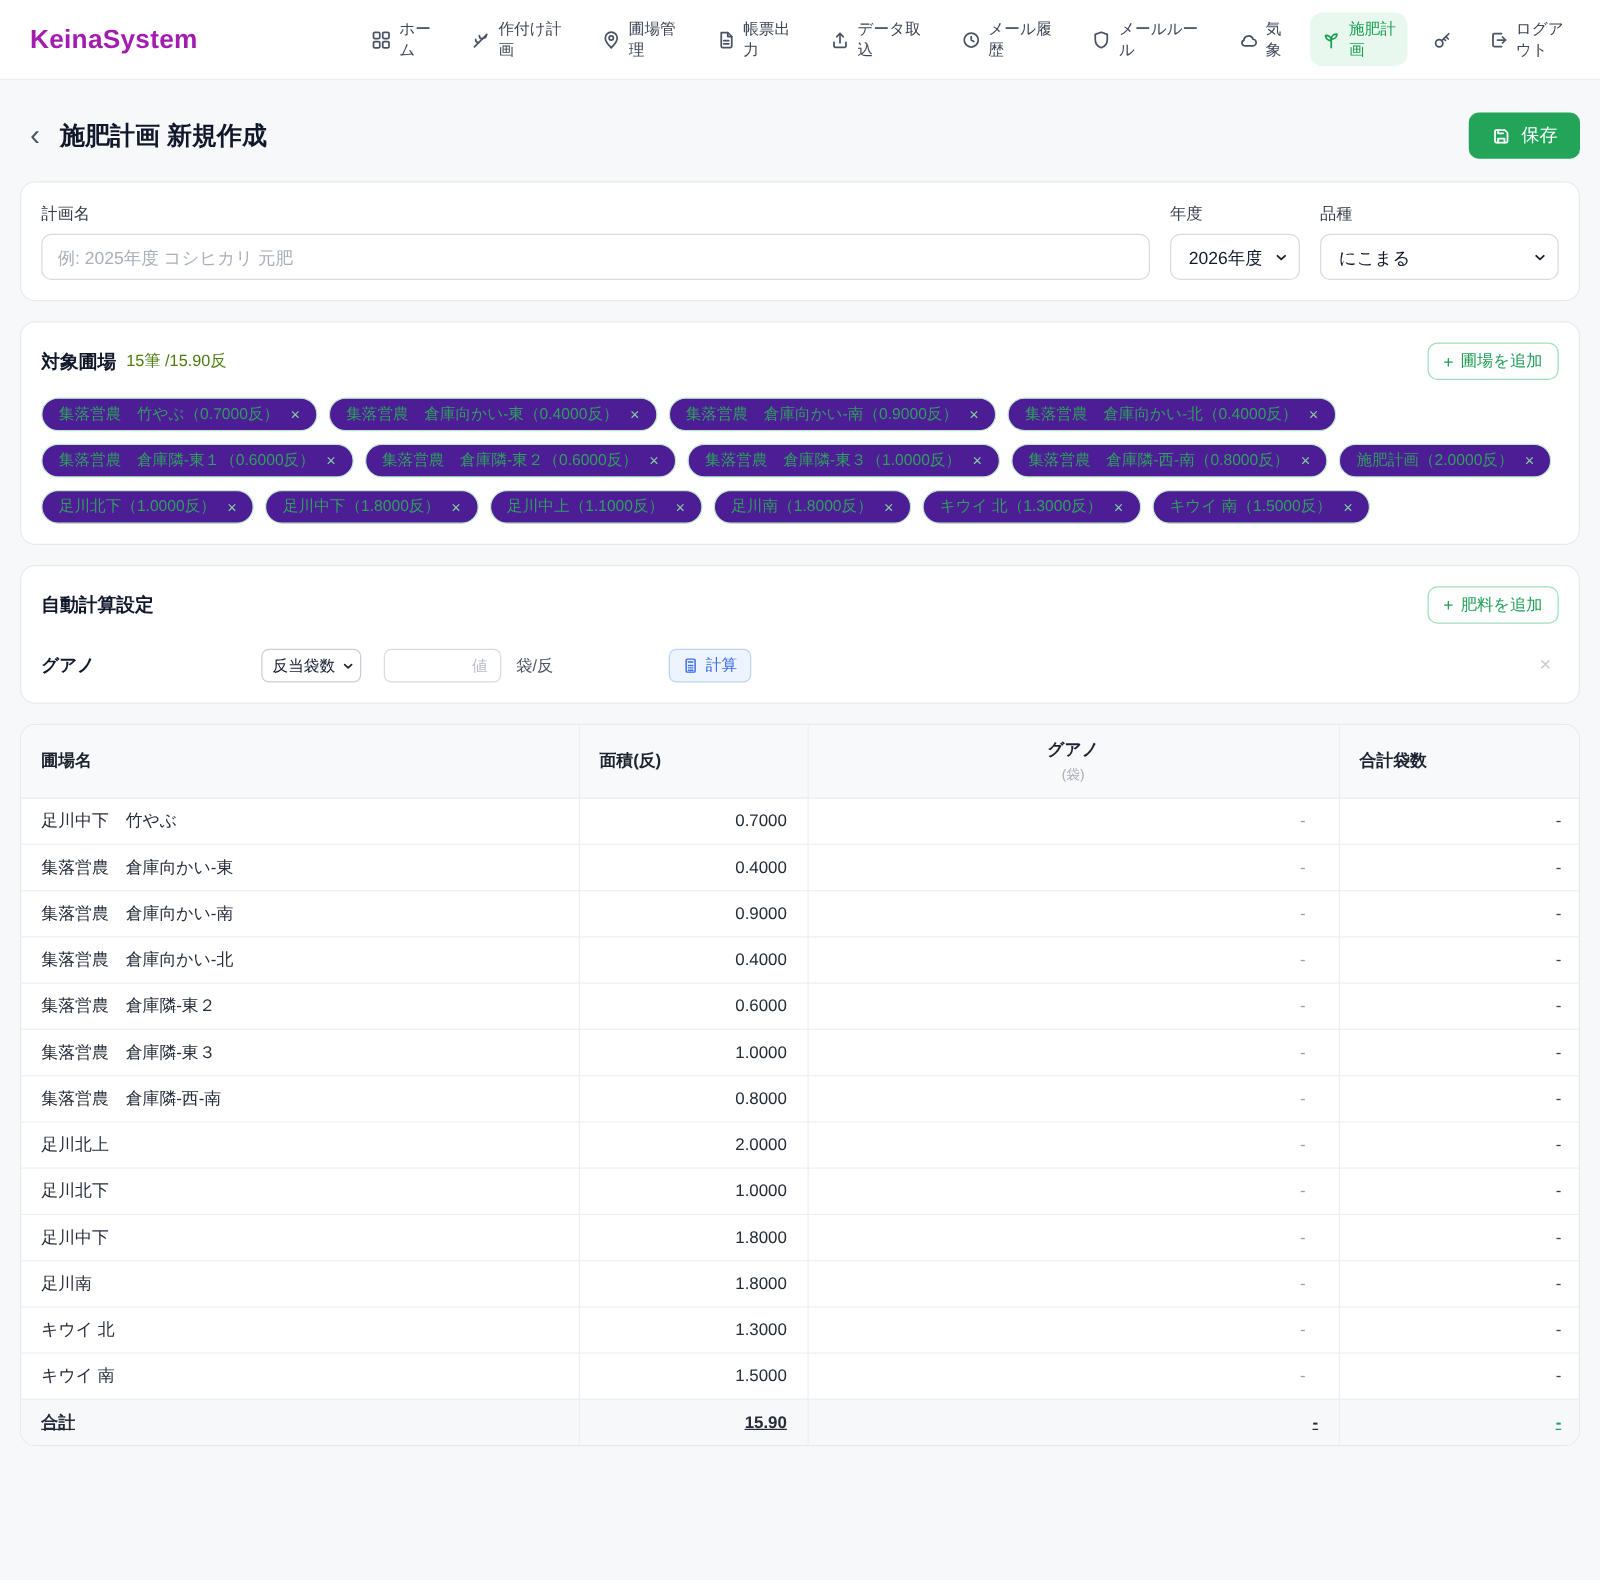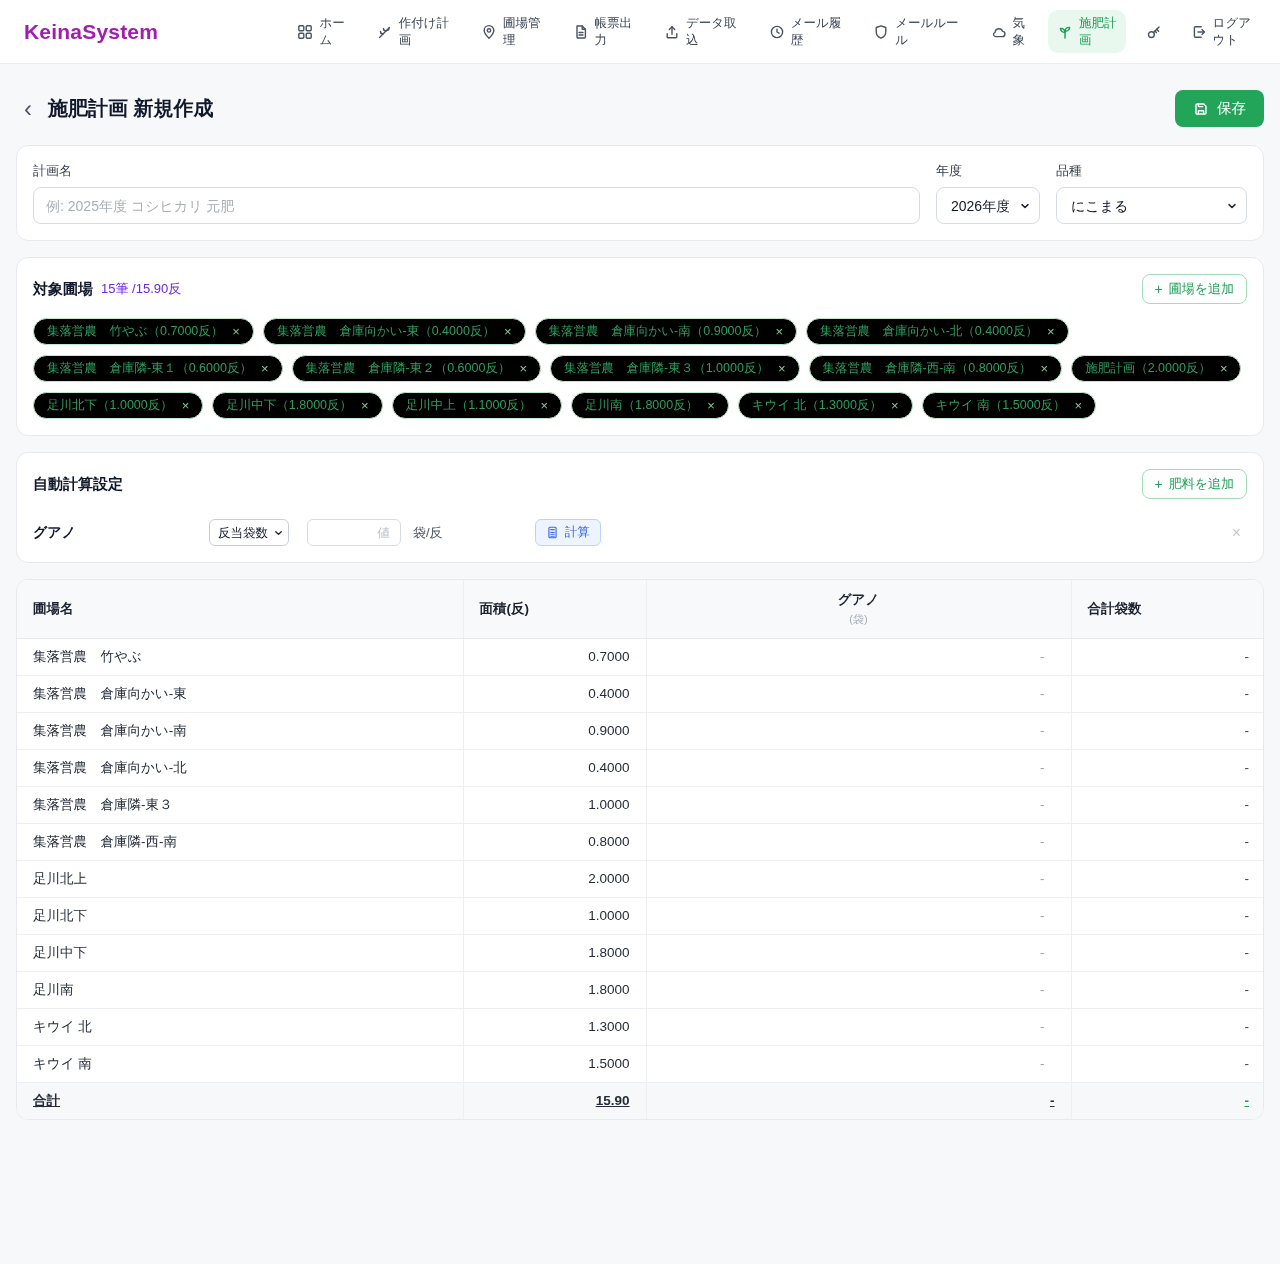--- a/index.html
+++ b/index.html
@@ -57,33 +57,33 @@
     border:1px solid #d7dbe2; border-radius:8px; background:#fff;
     padding:0 30px 0 14px; font-size:14px; font-family:inherit; color:#10182b; cursor:pointer;
   }
   .select-wrap .chev { position:absolute; right:9px; top:50%; transform:translateY(-50%); pointer-events:none; color:#1b2330; }
   .w-year { width:104px; }
   .w-variety { width:191px; }
 
   
   .section-head { display:flex; align-items:center; }
   .section-title { font-size:15px; font-weight:bold; color:#10182b; }
-  .section-count { font-size:13px; color:#6d28d9; margin-left:8px; }
+  .section-count { font-size:13px; color:#4d7c0f; margin-left:8px; }
   .outline-green-btn {
     margin-left:auto; display:flex; align-items:center; gap:6px;
     background:#fdfefd; border:1px solid #9fdfb7; color:#22a05a;
     border-radius:8px; padding:5px 12px; font-size:13px; cursor:pointer; font-family:inherit;
   }
   .outline-green-btn .plus { font-size:14px; line-height:1; }
 
   
   .tags { display:flex; flex-wrap:wrap; gap:10px 9px; margin-top:14px; }
   .tag {
     display:inline-flex; align-items:center; gap:9px;
-    background:#000000; border:1px solid #bfe8cd; color:#2f9e5f;
+    background:#4c1d95; border:1px solid #bfe8cd; color:#2f9e5f;
     border-radius:999px; padding:4px 13px; font-size:12.5px; cursor:default;
   }
   .tag .tag-x { color:#82cf9e; font-size:13px; cursor:pointer; }
 
   
   .calc-row { display:flex; align-items:center; margin-top:20px; }
   .fert-name { font-size:14px; font-weight:bold; color:#10182b; width:176px; }
   .mini-select-wrap { position:relative; width:80px; }
   .mini-select-wrap select {
     appearance:none; -webkit-appearance:none; width:100%; height:27px;
@@ -457,40 +457,46 @@
         <th class="ac">
           <span>グアノ</span>
           <span class="th-sub">(袋)</span>
         </th>
         <th class="ar">合計袋数</th>
       </tr>
     </thead>
     <tbody>
 
     <tr>
-          <td class="al">集落営農　竹やぶ</td>
+          <td class="al">足川中下　竹やぶ</td>
           <td class="ar">0.7000</td>
           <td class="guano-cell">-</td>
           <td class="total-cell">-</td>
         </tr>
         <tr>
           <td class="al">集落営農　倉庫向かい-東</td>
           <td class="ar">0.4000</td>
           <td class="guano-cell">-</td>
           <td class="total-cell">-</td>
         </tr>
         <tr>
           <td class="al">集落営農　倉庫向かい-南</td>
           <td class="ar">0.9000</td>
           <td class="guano-cell">-</td>
           <td class="total-cell">-</td>
         </tr>
         <tr>
           <td class="al">集落営農　倉庫向かい-北</td>
           <td class="ar">0.4000</td>
+          <td class="guano-cell">-</td>
+          <td class="total-cell">-</td>
+        </tr>
+        <tr>
+          <td class="al">集落営農　倉庫隣-東２</td>
+          <td class="ar">0.6000</td>
           <td class="guano-cell">-</td>
           <td class="total-cell">-</td>
         </tr>
         <tr>
           <td class="al">集落営農　倉庫隣-東３</td>
           <td class="ar">1.0000</td>
           <td class="guano-cell">-</td>
           <td class="total-cell">-</td>
         </tr>
         <tr>

